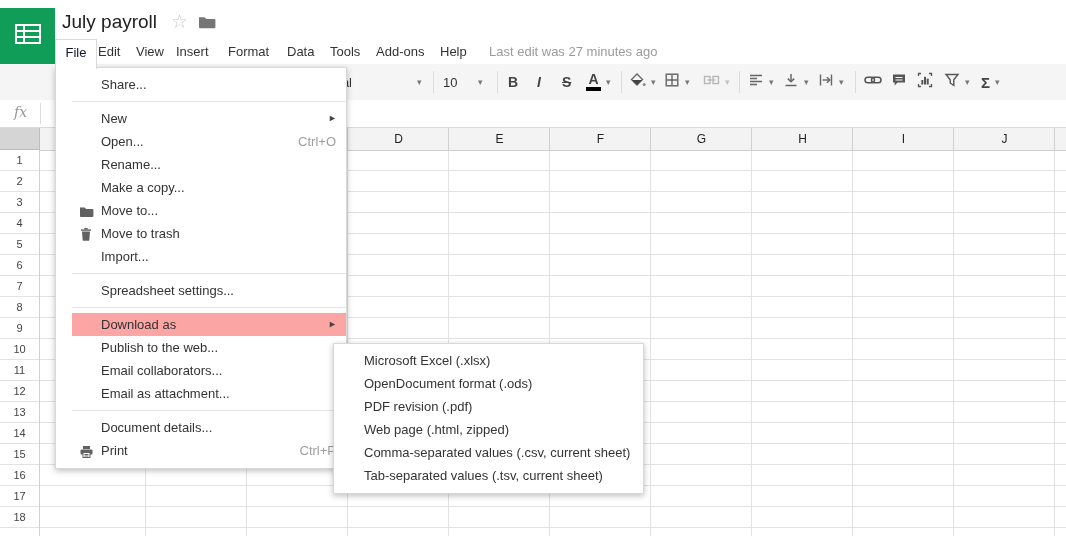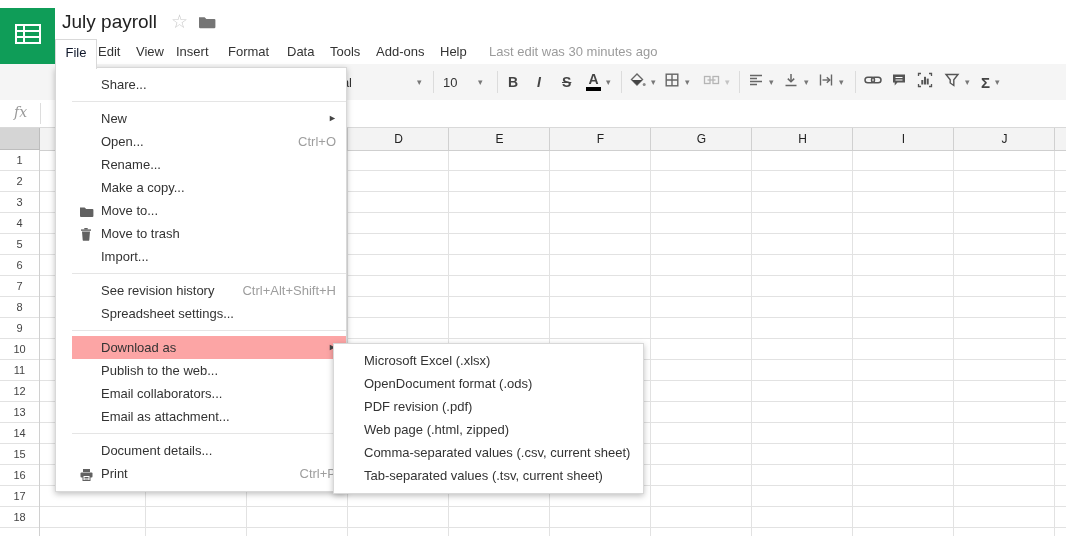--- a/index.html
+++ b/index.html
@@ -87,21 +87,21 @@
   <div>
     <div class="file-tab">File</div>
     <div class="menubar-item" style="left:98px">Edit</div>
     <div class="menubar-item" style="left:136px">View</div>
     <div class="menubar-item" style="left:176px">Insert</div>
     <div class="menubar-item" style="left:228px">Format</div>
     <div class="menubar-item" style="left:287px">Data</div>
     <div class="menubar-item" style="left:330px">Tools</div>
     <div class="menubar-item" style="left:376px">Add-ons</div>
     <div class="menubar-item" style="left:440px">Help</div>
-    <div class="last-edit">Last edit was 30 minutes ago</div>
+    <div class="last-edit">Last edit was 27 minutes ago</div>
   </div>
 
   <div class="toolbar">
     <div class="tbtn" style="left:326px">
       <span class="fontname">Arial</span>
       <span class="dd">▾</span>
     </div>
     <div class="tb-sep" style="left:433px"></div>
     <div class="tbtn" style="left:443px">
       <span class="fontsize">10</span>
@@ -287,21 +287,20 @@
     <div class="mi">
       <span class="ic"><svg width="14" height="15" viewBox="0 0 14 15">
             <path d="M3 4.5 h8 l-.7 8.4 a1 1 0 0 1 -1 .9 H4.7 a1 1 0 0 1 -1 -.9 Z" fill="#616161"></path>
             <rect x="2" y="2.4" width="10" height="1.4" fill="#616161"></rect>
             <rect x="5.3" y="1" width="3.4" height="1.5" fill="#616161"></rect>
           </svg></span>
       <span>Move to trash</span>
     </div>
     <div class="mi"><span>Import...</span></div>
     <div class="msep"></div>
-    <div class="mi"><span>See revision history</span><span class="sc">Ctrl+Alt+Shift+H</span></div>
     <div class="mi"><span>Spreadsheet settings...</span></div>
     <div class="msep"></div>
     <div class="mi hl"><span>Download as</span><span class="sub">►</span></div>
     <div class="mi"><span>Publish to the web...</span></div>
     <div class="mi"><span>Email collaborators...</span></div>
     <div class="mi"><span>Email as attachment...</span></div>
     <div class="msep"></div>
     <div class="mi"><span>Document details...</span></div>
     <div class="mi">
       <span class="ic"><svg width="15" height="14" viewBox="0 0 15 14">

